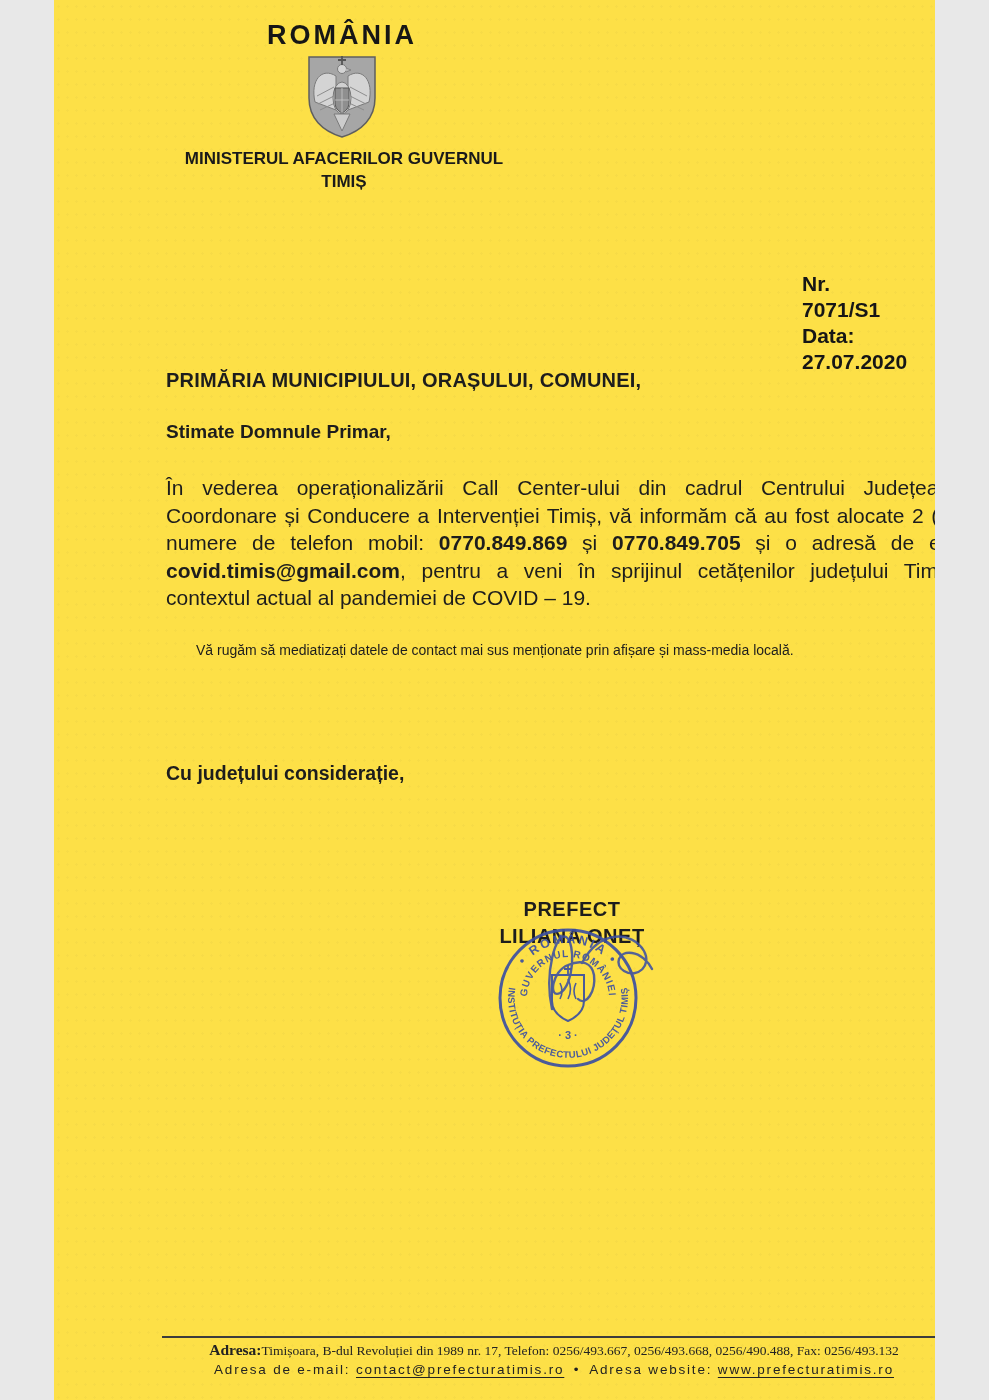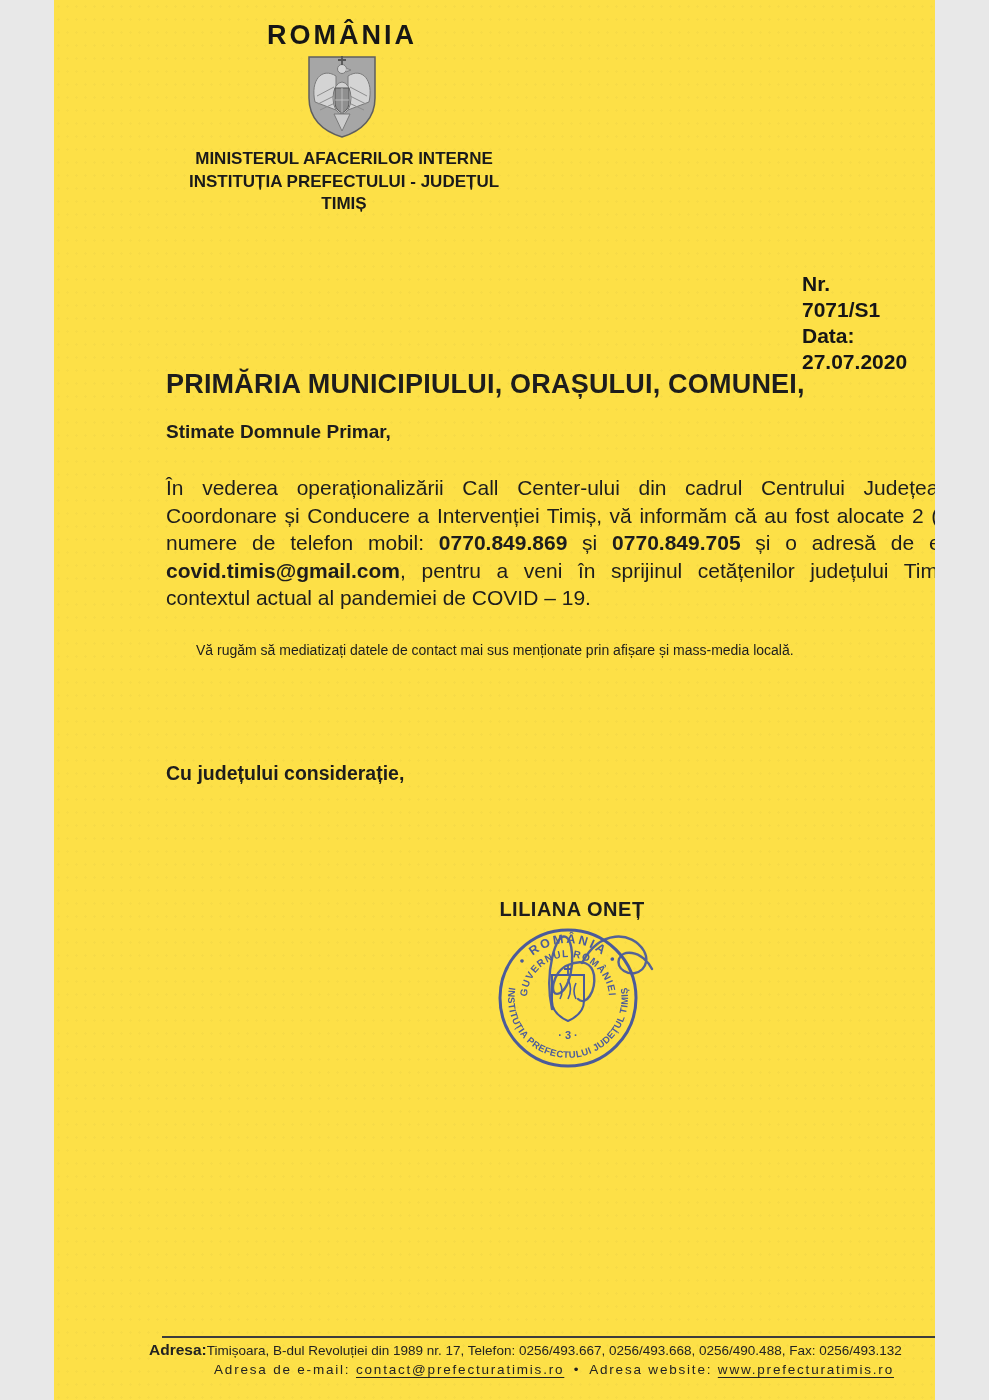--- a/index.html
+++ b/index.html
@@ -25,35 +25,35 @@
   .ministry {
     left:118px; top:148px; width:344px; text-align:center;
     font-size:17px; font-weight:bold; line-height:22.5px; color:#1a1a1a;
   }
 
   
   .ref { left:748px; top:271px; font-size:21px; font-weight:bold; line-height:26px; color:#161616; }
   .ref-label { display:inline-block; width:72px; }
 
   
-  .addressee { left:112px; top:369px; font-size:27px; font-weight:bold; letter-spacing:0.2px; }
+  .addressee { left:112px; top:369px; font-size:20px; font-weight:bold; letter-spacing:0.2px; }
   .salutation { left:112px; top:421px; font-size:19px; font-weight:bold; }
   .para1 { left:112px; top:474px; width:826px; font-size:21px; line-height:27.6px; text-align:justify; }
   .para2 { left:112px; top:637px; width:826px; font-size:14px; line-height:27.6px; text-align:justify; text-indent:30px; }
   .closing { left:112px; top:762px; font-size:19.5px; font-weight:bold; }
   .bold { font-weight:bold; }
 
   
   .sig { left:388px; top:896px; width:260px; text-align:center; font-size:20px; font-weight:bold; line-height:27px; letter-spacing:0.5px; }
   .stamp-wrap { left:428px; top:913px; width:200px; height:170px; }
   .stamp-wrap svg { opacity:0.92; }
 
   
   .divider { left:108px; top:1336px; width:881px; height:2px; background:#3c3c3c; }
-  .footer1 { left:95px; top:1341px; width:810px; text-align:left; font-size:13.5px; color:#222; }
+  .footer1 { left:95px; top:1341px; width:810px; text-align:center; font-size:13.5px; color:#222;font-family:Liberation Serif, serif; }
   .footer1 .flabel { font-size:15.5px; font-weight:bold; }
   .footer2 { left:95px; top:1362px; width:810px; text-align:center; font-size:13.5px; letter-spacing:1.8px; color:#222; }
   .flink { color:#222; text-decoration:underline; text-underline-offset:3px; cursor:pointer; }
   .fsep { padding:0 4px; }
 </style>
 </head>
 <body>
 
 <div class="page">
 
@@ -70,22 +70,21 @@
       <path d="M32,62 H48 L40,79 Z" fill="#cccccc" stroke="#7a7a7a" stroke-width="1"></path>
       <circle cx="40" cy="17" r="4.5" fill="#d4d4d4" stroke="#7a7a7a" stroke-width="1"></circle>
       <path d="M44,16 l5,2 -5,2" fill="#b5b5b5" stroke="#7a7a7a" stroke-width="0.8"></path>
       <path d="M40,4 v9 M36,8 h8" stroke="#555" stroke-width="1.8" fill="none"></path>
       <path d="M33,36 H47 V50 C47,56 44,59 40,61 C36,59 33,56 33,50 Z" fill="#8f8f8f" stroke="#555" stroke-width="1"></path>
       <path d="M40,36 V61 M33,48 H47" stroke="#c9c9c9" stroke-width="0.8" fill="none"></path>
     </svg>
   </div>
 
   <div class="abs ministry">
-    <div>MINISTERUL AFACERILOR INTERNE</div>
-    <div>INSTITUȚIA PREFECTULUI - JUDEȚUL</div>
+    <div>MINISTERUL AFACERILOR GUVERNUL</div>
     <div>TIMIȘ</div>
   </div>
 
   <div class="abs ref">
     <div>
       <span class="ref-label">Nr.</span>
       <span>7071/S1</span>
     </div>
     <div>
       <span class="ref-label">Data:</span>
@@ -96,20 +95,21 @@
   <div class="abs addressee">PRIMĂRIA MUNICIPIULUI, ORAȘULUI, COMUNEI,</div>
   <div class="abs salutation">Stimate Domnule Primar,</div>
 
   <div class="abs para1"><span>În vederea operaționalizării Call Center-ului din cadrul Centrului Județean de Coordonare și Conducere a Intervenției Timiș, vă informăm că au fost alocate 2 (două) numere de telefon mobil: </span><span class="bold">0770.849.869</span><span> și </span><span class="bold">0770.849.705</span><span> și o adresă de e-mail: </span><span class="bold">covid.timis@gmail.com</span><span>, pentru a veni în sprijinul cetățenilor județului Timiș, în contextul actual al pandemiei de COVID – 19.</span></div>
 
   <div class="abs para2">Vă rugăm să mediatizați datele de contact mai sus menționate prin afișare și mass-media locală.</div>
 
   <div class="abs closing">Cu județului considerație,</div>
 
   <div class="abs sig">
+    <div>PREFECT</div>
     <div>LILIANA ONEȚ</div>
   </div>
 
   <div class="abs stamp-wrap">
     <svg width="200" height="170" viewBox="0 0 200 170" xmlns="http://www.w3.org/2000/svg" color="#3c50a2">
       <defs>
         <path id="arcTop" d="M 31 85 A 55 55 0 1 1 141 85"></path>
         <path id="arcInner" d="M 45 85 A 41 41 0 1 1 127 85"></path>
         <path id="arcBottom" d="M 29.6 64.5 A 60 60 0 1 0 142.4 64.5"></path>
       </defs>

